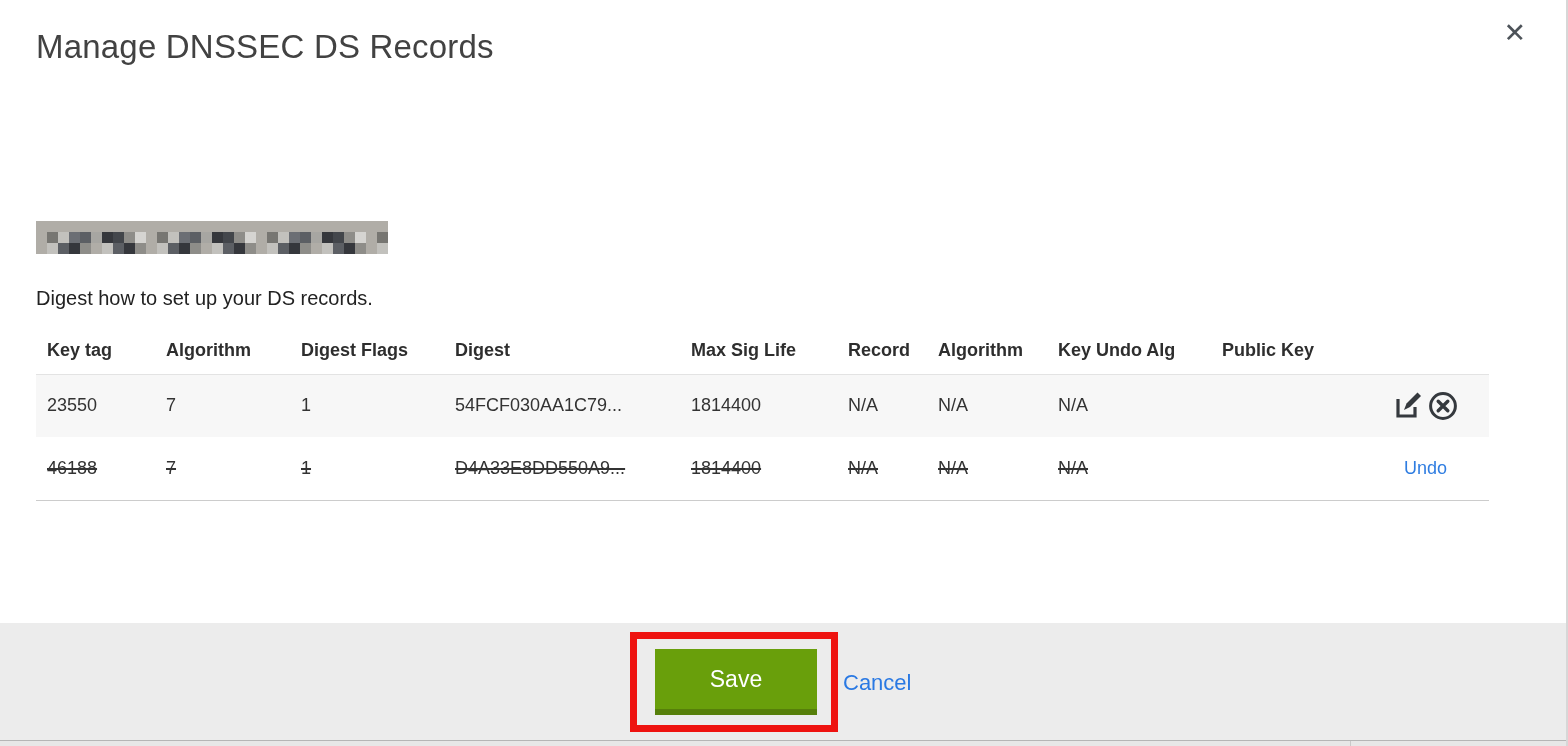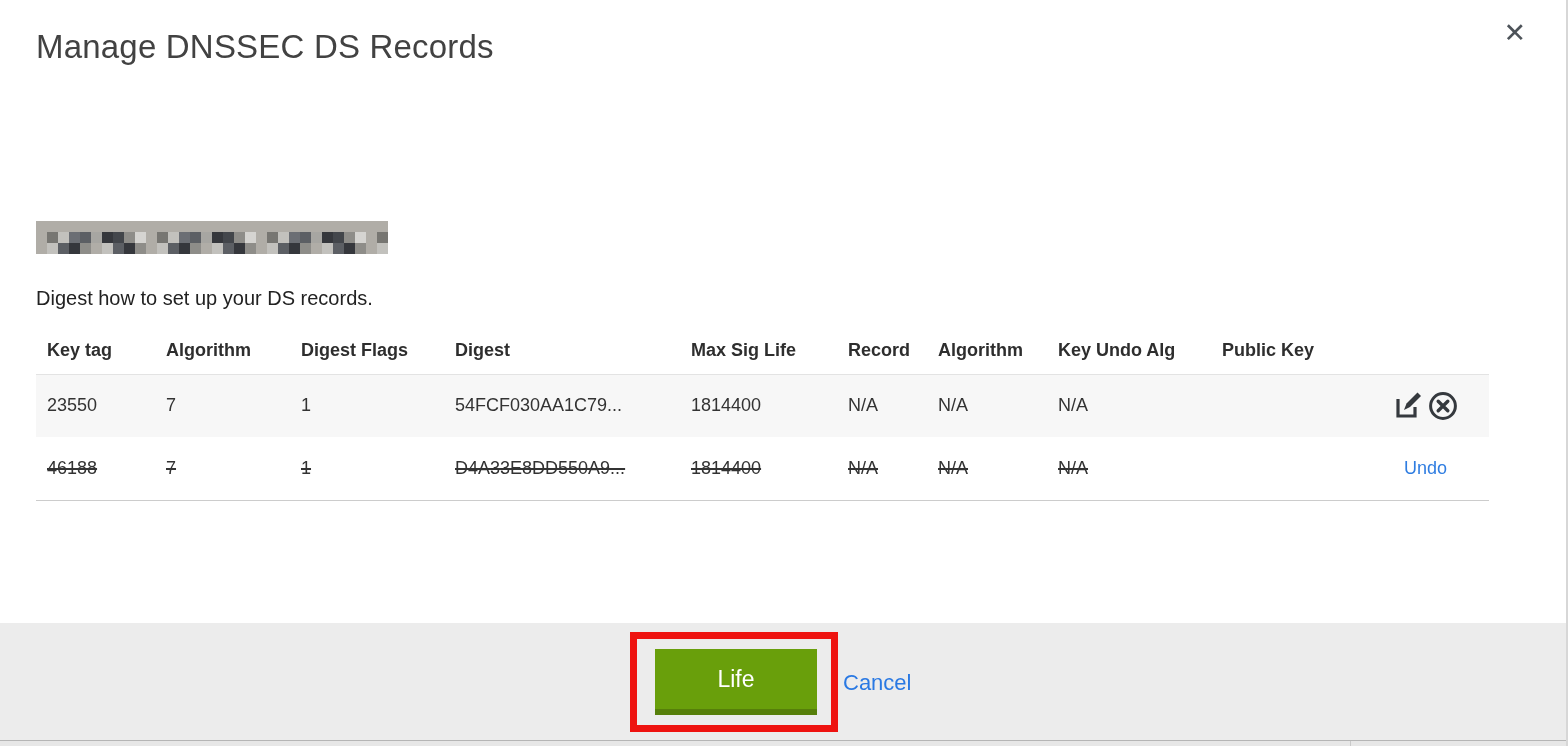--- a/index.html
+++ b/index.html
@@ -252,21 +252,21 @@
         <td><span class="cell-text"></span></td>
         <td class="actions-cell">
           <a class="undo-link">Undo</a>
         </td>
       </tr>
     </tbody>
   </table>
 
 
   <div class="footer">
-    <button class="save-btn" style="position:absolute; left:655px; top:26px;">Life</button>
+    <button class="save-btn" style="position:absolute; left:655px; top:26px;">Save</button>
     <a class="cancel-link" style="position:absolute; left:843px; top:47px;">Cancel</a>
     <div class="annotation-box" style="position:absolute; left:630px; top:9px;"></div>
   </div>
 
   <div class="bottom-strip">
     <div class="strip-divider"></div>
   </div>
 
 </div>
 

